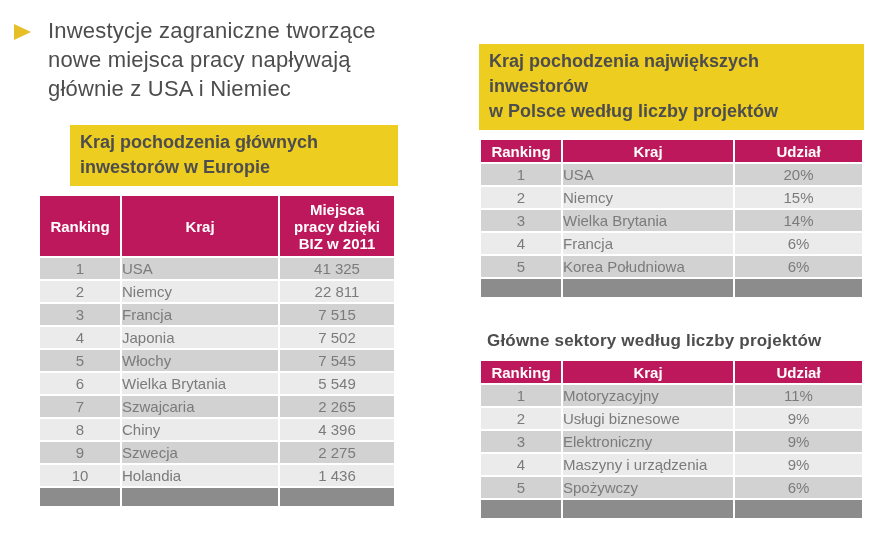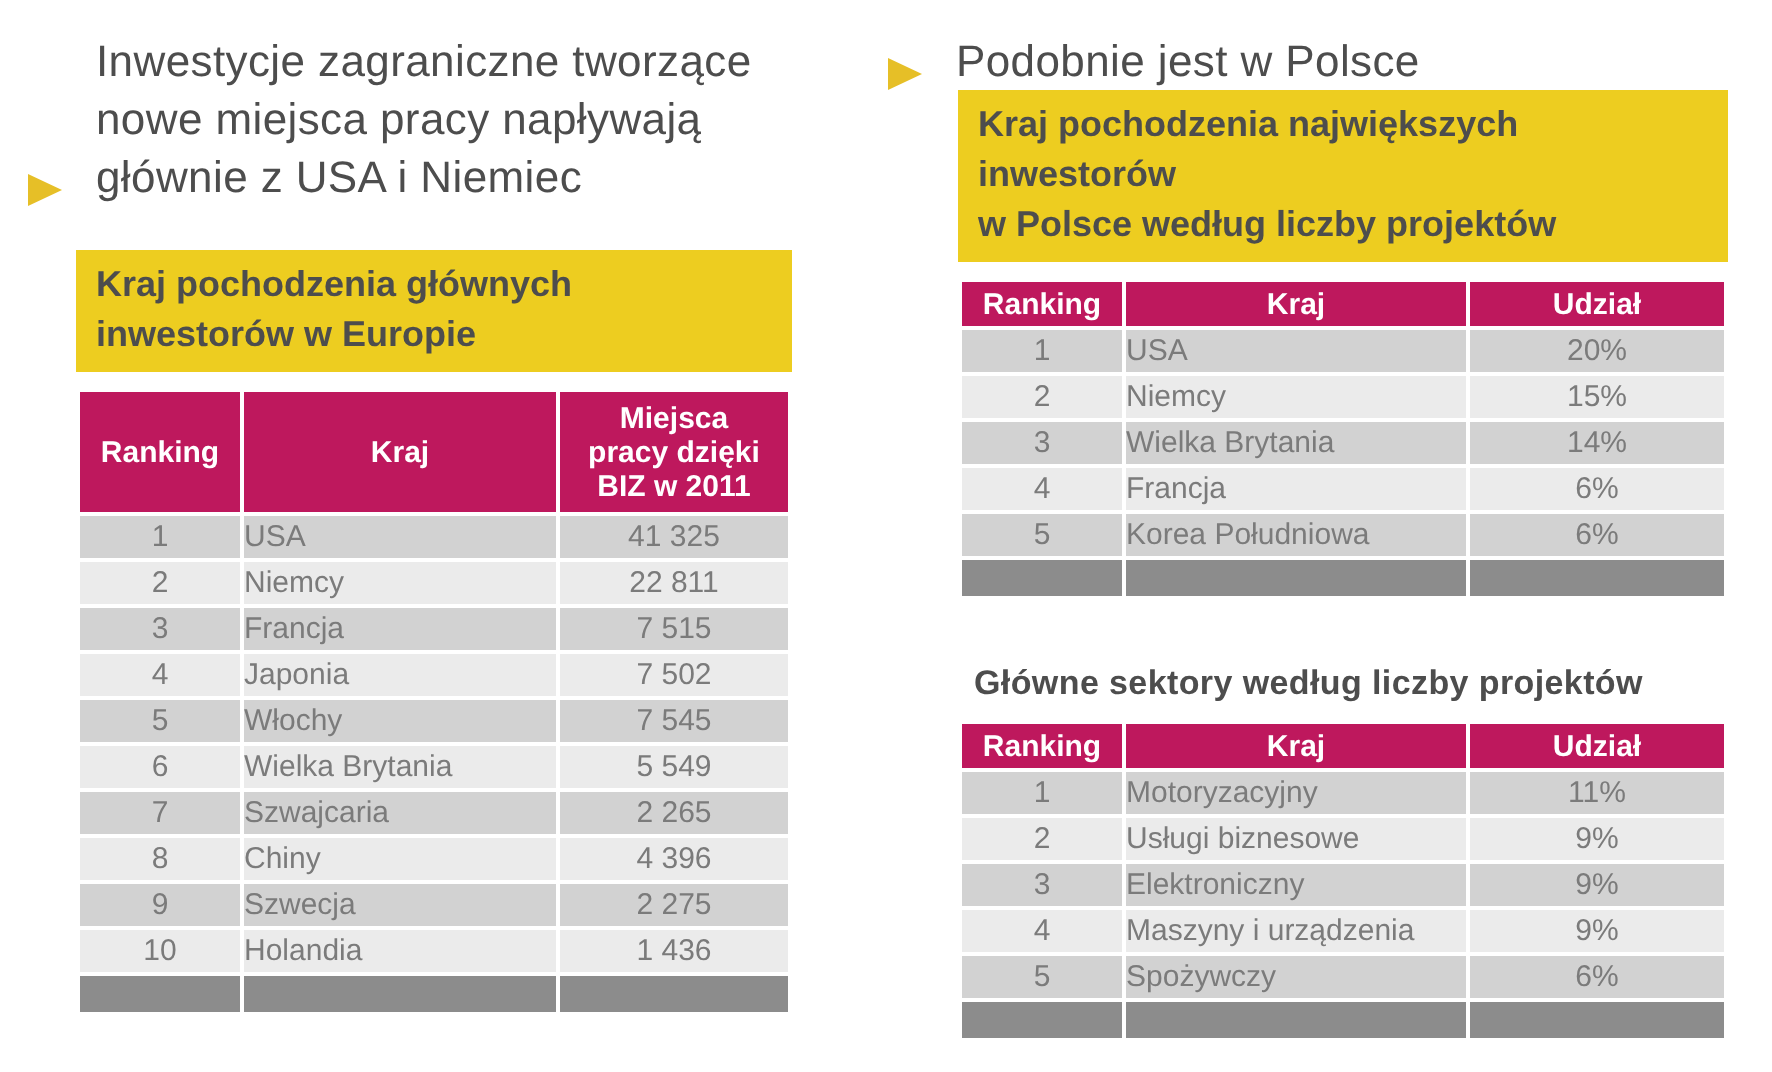--- a/index.html
+++ b/index.html
@@ -7,21 +7,21 @@
     width: 886px; height: 536px;
     background: #ffffff;
     position: relative;
     overflow: hidden;
     font-family: "Liberation Sans", sans-serif;
   }
   .column { position: absolute; top: 16px; }
   .col-left  { left: 12px;  width: 390px; }
   .col-right { left: 442px; width: 424px; }
 
-  .bullet-heading { display: flex; align-items: flex-end; }
+  .bullet-heading { display: flex; align-items: flex-start; }
   .bullet-tri {
     width: 0; height: 0; flex: 0 0 auto;
     border-left: 17px solid #E6BF27;
     border-top: 8px solid transparent;
     border-bottom: 8px solid transparent;
     margin: 8px 0 0 2px;
   }
   .heading-text {
     margin-left: 17px;
     font-size: 22px; line-height: 29px;
@@ -34,22 +34,22 @@
 
   .title-box {
     background: #EDCD20;
     color: #4D4D4D;
     font-weight: bold;
     font-size: 18px; line-height: 25px;
     padding: 5px 10px 6px 10px;
     white-space: pre-line;
     box-sizing: border-box;
   }
-  .col-left  .title-box { margin-top: 22px; width: 358px; }
-  .col-right .title-box { margin-top: 0; width: 385px; }
+  .col-left  .title-box { margin-top: 22px; width: 328px; margin-left: 32px; }
+  .col-right .title-box { margin-top: 28px; width: 385px; }
 
   table {
     border-collapse: collapse;
     table-layout: fixed;
     margin-top: 8px;
   }
   .col-left  table { width: 358px; }
   .col-right table { width: 385px; }
   th, td { border: 2px solid #ffffff; padding: 0; }
   th {
@@ -163,24 +163,20 @@
           <td></td>
           <td></td>
           <td></td>
         </tr>
       </tbody>
     </table>
   </div>
 </div>
 
 <div class="column col-right">
-  <div class="bullet-heading">
-    <span class="bullet-tri"></span>
-    <span class="heading-text">Podobnie jest w Polsce</span>
-  </div>
   <div class="indent-right">
     <div class="title-box">Kraj pochodzenia największych inwestorów
 w Polsce według liczby projektów</div>
     <table>
       <thead>
         <tr>
           <th class="w-rank">Ranking</th>
           <th class="w-country">Kraj</th>
           <th class="w-value">Udział</th>
         </tr>

